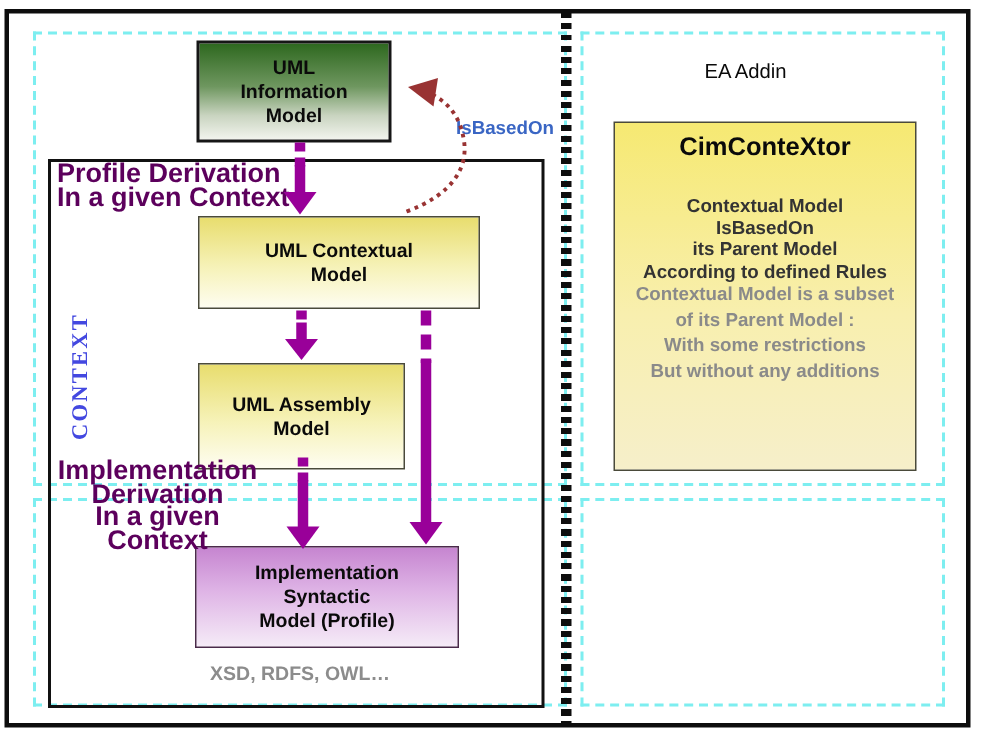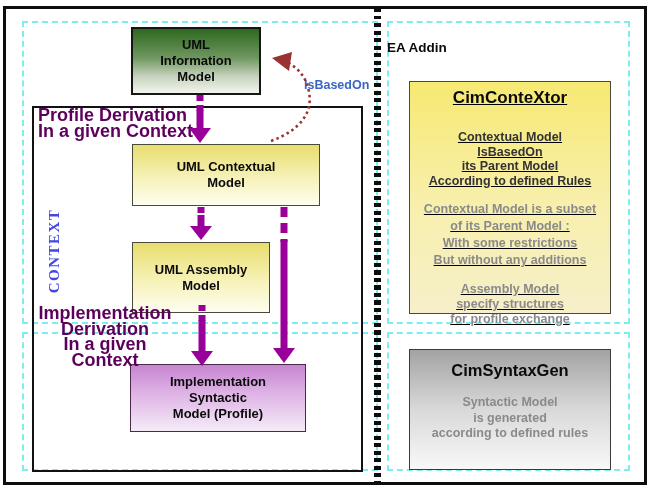--- a/index.html
+++ b/index.html
@@ -34,32 +34,32 @@
   
   .purple-text{color:#5c005c;font-weight:bold;font-size:18px;line-height:15.5px;z-index:7;}
   .blue-label{color:#3a66c4;font-weight:bold;font-size:12.5px;z-index:7;}
   .context-word{left:-5px;top:242px;width:120px;height:18px;transform:rotate(-90deg);
                 text-align:center;font-family:"Liberation Serif",serif;font-weight:bold;
                 font-size:15px;letter-spacing:1.5px;color:#4348e0;z-index:7;}
   .formats-note{left:100px;top:441px;width:200px;text-align:center;color:#8c8c8c;
                 font-weight:bold;font-size:13px;z-index:7;}
 
   
-  .ea-addin{left:387px;top:40px;width:220px;font-weight:bold;
+  .ea-addin{left:387px;top:40px;width:220px;text-align:center;font-weight:normal;
             font-size:13.5px;color:#0a0a0a;z-index:6;}
   .cimctx-box{left:409px;top:81px;width:202px;height:233px;border:1px solid #4a4a3a;
               background:linear-gradient(180deg,#f6e972 0%,#f8efae 55%,#f6efca 100%);
-              text-align:center;z-index:6;text-decoration:underline;}
+              text-align:center;z-index:6;}
   .cimsyn-box{left:409px;top:349px;width:202px;height:121px;border:1px solid #3a3a3a;
               background:linear-gradient(180deg,#a3a3a3 0%,#d9d9d9 50%,#f8f8f8 100%);
               text-align:center;z-index:6;}
   .panel-title{font-weight:bold;font-size:17px;color:#0a0a0a;margin-top:6px;}
   .rule-text{font-weight:bold;font-size:12.5px;line-height:14.5px;color:#333;margin-top:22px;}
   .gray-text{font-weight:bold;font-size:12.5px;color:#8a8a8a;}
-  .subset-text{line-height:17px;margin-top:13px;}
+  .subset-text{line-height:17px;}
   .assembly-text{line-height:15px;margin-top:13px;}
   .syn-title{font-weight:bold;font-size:16.5px;color:#0a0a0a;margin-top:11px;}
   .syn-body{line-height:15.5px;margin-top:15px;}
 
   svg.overlay{position:absolute;left:0;top:0;z-index:8;pointer-events:none;}
 </style>
 </head>
 <body>
 
 <div id="stage">
@@ -72,20 +72,21 @@
   <div class="abs divider"></div>
   <div class="abs context-frame"></div>
 
   <div class="abs purple-text pre" style="left:38px;top:108px;">Profile Derivation
 In a given Context</div>
   <div class="abs context-word">CONTEXT</div>
   <div class="abs purple-text pre" style="left:30px;top:306px;width:150px;text-align:center;">Implementation
 Derivation
 In a given Context</div>
   <div class="abs blue-label" style="left:304px;top:78px;">IsBasedOn</div>
+  <div class="abs formats-note">XSD, RDFS, OWL…</div>
 
   <div class="abs mbox box-info pre">UML
 Information
 Model</div>
   <div class="abs mbox box-ctx pre">UML Contextual
 Model</div>
   <div class="abs mbox box-asm pre">UML Assembly
 Model</div>
   <div class="abs mbox box-impl pre">Implementation
 Syntactic
@@ -96,31 +97,22 @@
   <div class="abs cimctx-box">
     <div class="panel-title">CimConteXtor</div>
     <div class="rule-text pre">Contextual Model
 IsBasedOn
 its Parent Model
 According to defined Rules</div>
     <div class="gray-text subset-text pre">Contextual Model is a subset
 of its Parent Model :
 With some restrictions
 But without any additions</div>
-    <div class="gray-text assembly-text pre">Assembly Model
-specify structures
-for profile exchange</div>
   </div>
 
-  <div class="abs cimsyn-box">
-    <div class="syn-title">CimSyntaxGen</div>
-    <div class="gray-text syn-body pre">Syntactic Model
-is generated
-according to defined rules</div>
-  </div>
 
   <svg class="overlay" width="657" height="492" viewBox="0 0 657 492">
 
     <g>
       <line x1="200" y1="95" x2="200" y2="111" stroke="#990099" stroke-width="7" stroke-dasharray="6 4"></line>
       <line x1="200" y1="110" x2="200" y2="130" stroke="#990099" stroke-width="7"></line>
       <polygon points="189,128 211,128 200,143" fill="#990099"></polygon>
     </g>
 
     <g>

